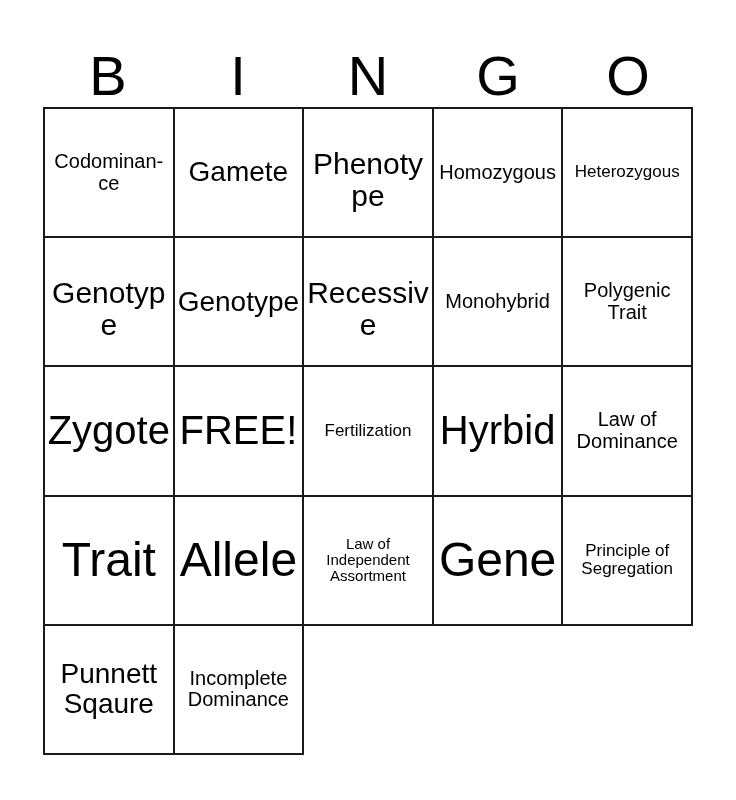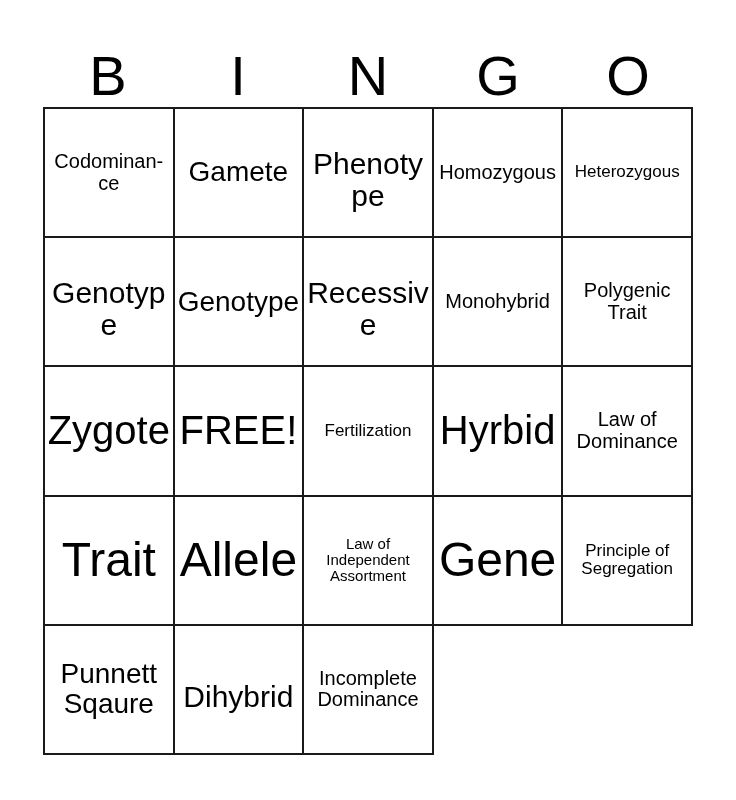--- a/index.html
+++ b/index.html
@@ -160,21 +160,18 @@
     <div class="cell fs-xxl">
       <span class="cell-text">Gene</span>
     </div>
 
     <div class="cell fs-xs">
       <span class="cell-text">Principle of<br>Segregation</span>
     </div>
     <div class="cell fs-lg">
       <span class="cell-text">Punnett<br>Sqaure</span>
     </div>
-    <div class="cell fs-md">
-      <span class="cell-text">Dihybrid</span>
-    </div>
     <div class="cell fs-sm">
       <span class="cell-text">Incomplete<br>Dominance</span>
     </div>
 
   </div>
 </div>
 
 </body></html>

